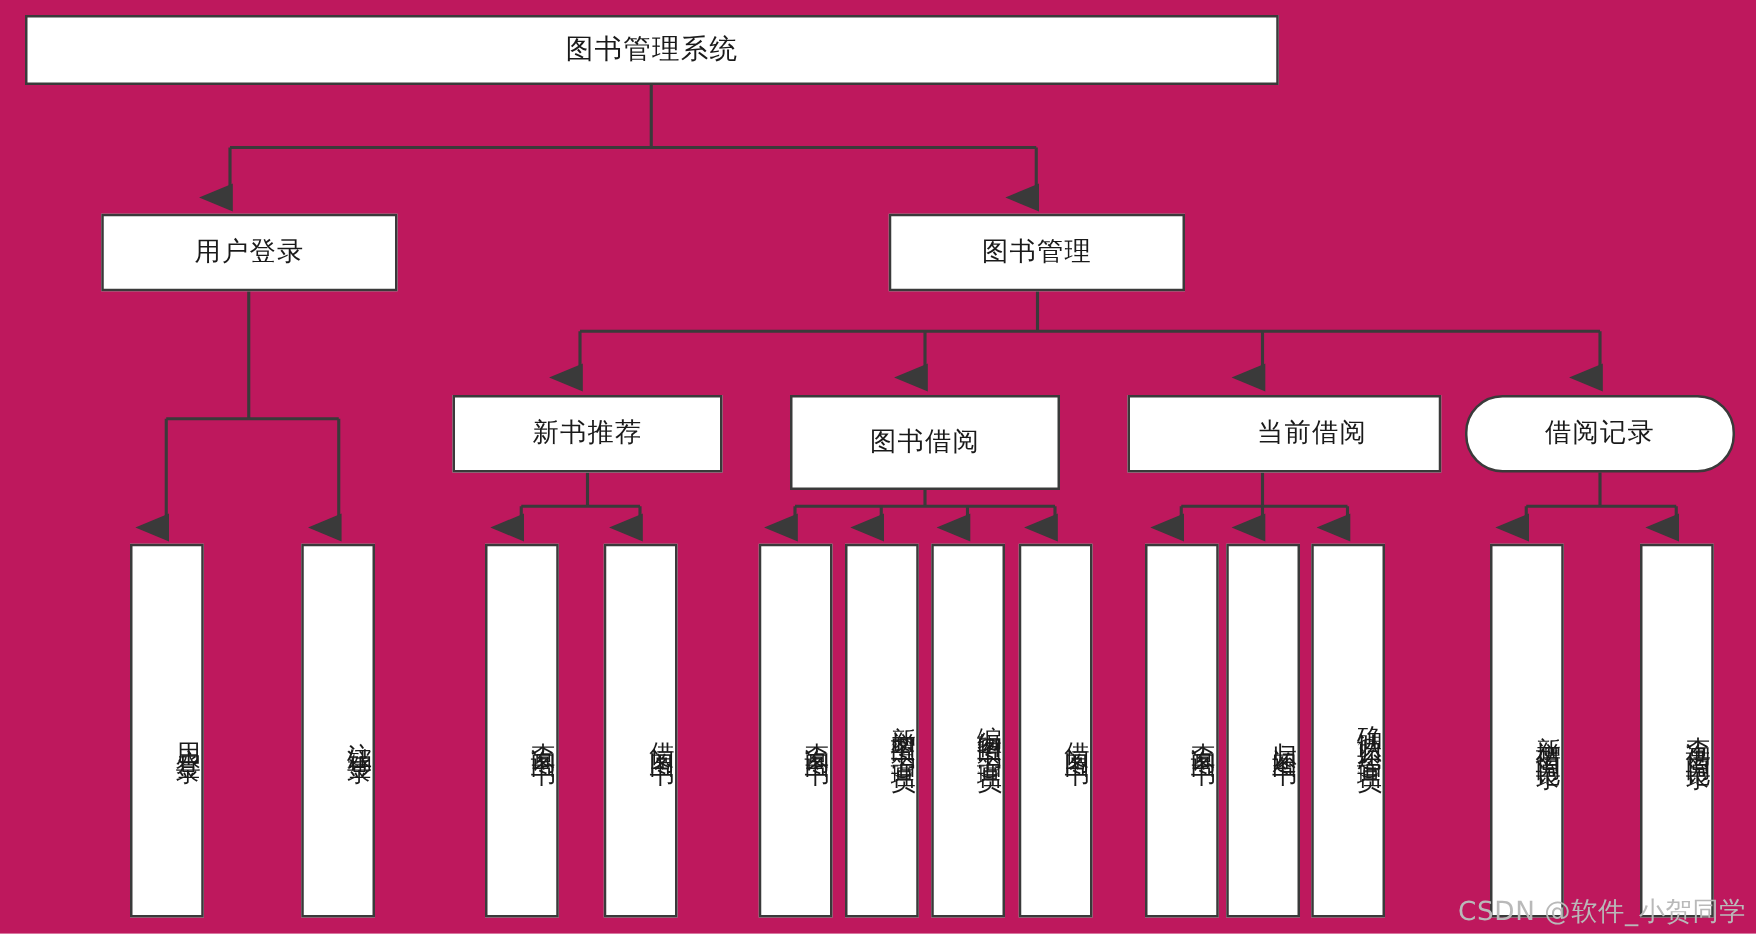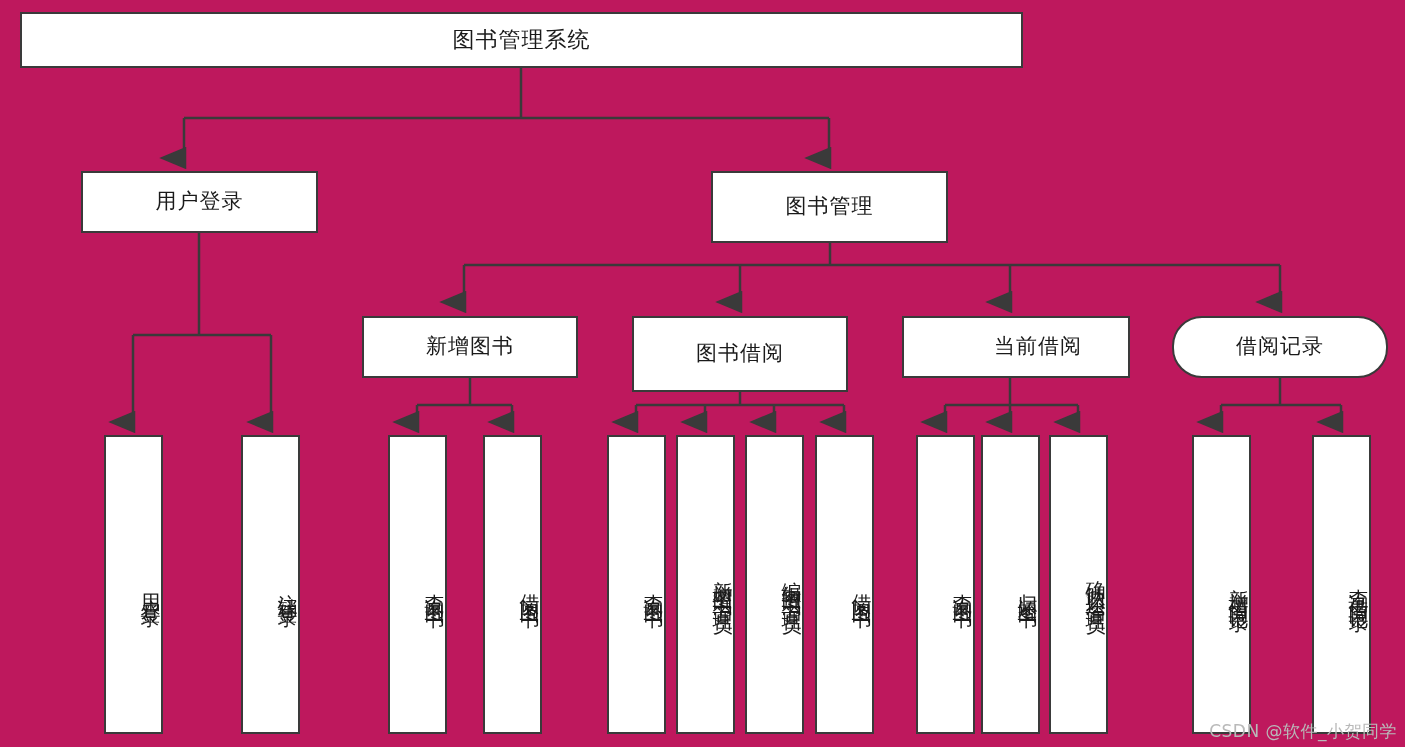--- a/index.html
+++ b/index.html
@@ -59,21 +59,21 @@
   .node .label {
     display: block;
   }
   #root-node {
     font-size: 22px;
   }
   #watermark {
     position: absolute;
     right: 8px;
     bottom: 4px;
-    font-size: 17px;
+    font-size: 21px;
     color: #b9b9b9;
     white-space: nowrap;
     letter-spacing: 0.5px;
   }
 </style>
 </head>
 <body>
 
 <div id="diagram-root">
 
@@ -131,31 +131,31 @@
     </g>
   </svg>
 
   <div class="node horizontal" id="root-node" style="left:20px; top:12px; width:1003px; height:56px;">
     <span class="label">图书管理系统</span>
   </div>
 
   <div class="node horizontal" style="left:81px; top:171px; width:237px; height:62px;">
     <span class="label">用户登录</span>
   </div>
-  <div class="node horizontal" style="left:711px; top:171px; width:237px; height:72px;">
+  <div class="node horizontal" style="left:711px; top:171px; width:237px; height:62px;">
     <span class="label">图书管理</span>
   </div>
 
   <div class="node horizontal" style="left:362px; top:316px; width:216px; height:62px;">
-    <span class="label">新增图书</span>
+    <span class="label">新书推荐</span>
   </div>
   <div class="node horizontal" style="left:632px; top:316px; width:216px; height:76px;">
     <span class="label">图书借阅</span>
   </div>
-  <div class="node horizontal" style="left:902px; top:316px; width:228px; height:62px;padding-left:44px;">
+  <div class="node horizontal" style="left:902px; top:316px; width:251px; height:62px;padding-left:44px;">
     <span class="label">当前借阅</span>
   </div>
   <div class="node horizontal" style="left:1172px; top:316px; width:216px; height:62px;border-radius:30px;">
     <span class="label">借阅记录</span>
   </div>
 
   <div class="node vertical" style="left:104px; top:435px; width:59px; height:299px;">
     <span class="label">用户登录</span>
   </div>
   <div class="node vertical" style="left:241px; top:435px; width:59px; height:299px;">

